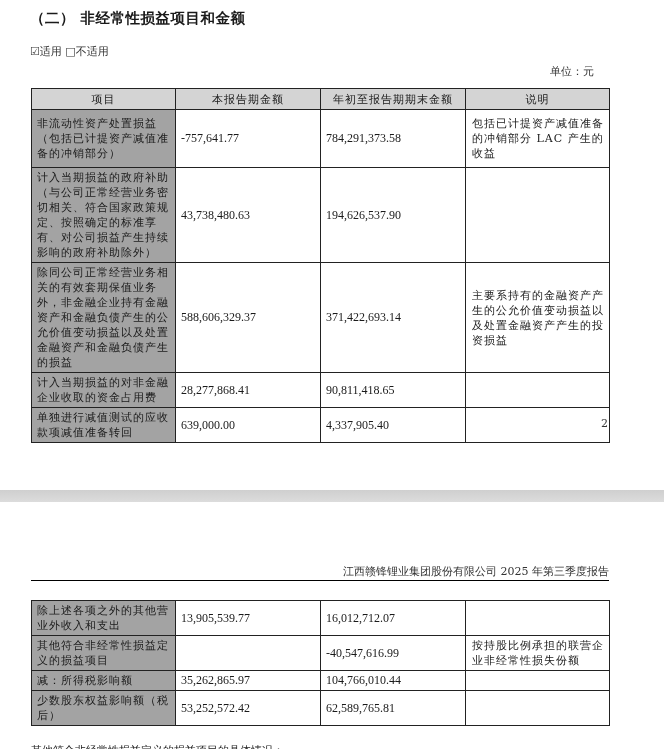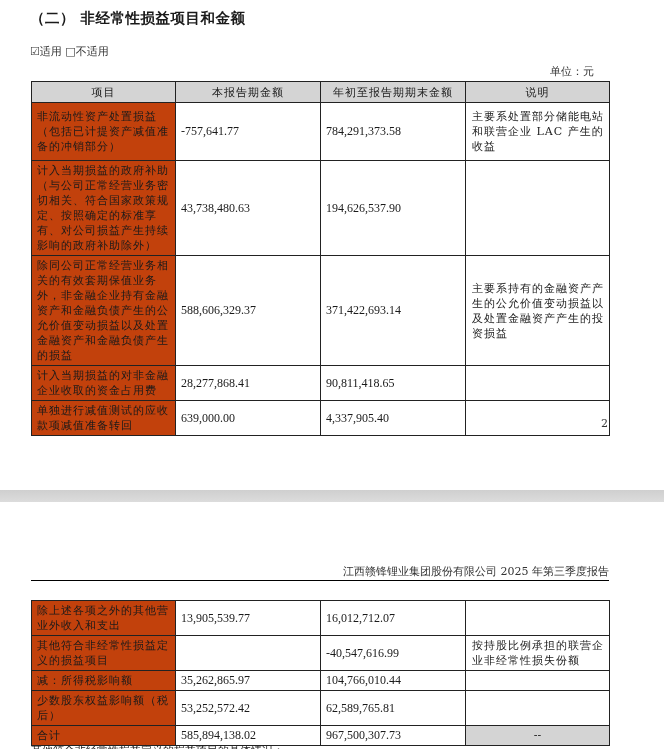--- a/index.html
+++ b/index.html
@@ -25,25 +25,25 @@
   .footer-note { position: absolute; left: 31px; top: 229px; font-size: 11px; color: #222; }
 
   table.t {
     position: absolute; left: 31px; border-collapse: collapse; table-layout: fixed;
     font-size: 11px; line-height: 15px;
   }
   .t td { border: 1px solid #222; padding: 2px 5px; vertical-align: middle; }
   .t col.c1 { width: 144px; } .t col.c2 { width: 145px; }
   .t col.c3 { width: 145px; } .t col.c4 { width: 144px; }
   .t tr.head td { background: #d4d4d4; text-align: center; height: 16px; letter-spacing: 1px; }
-  .t td.item { background: #c2410c; letter-spacing: 1px; }
+  .t td.item { background: #a3a3a3; letter-spacing: 1px; }
   .t td.num { text-align: left; font-family: "Liberation Serif", serif; font-size: 12px; padding-right: 6px; }
   .t td.note { letter-spacing: 1px; padding-left: 6px; }
   .t td.dash { background: #d4d4d4; text-align: center; }
-  .t1 { top: 81px; }
+  .t1 { top: 88px; }
   .t2 { top: 86px; }
 </style>
 </head>
 <body>
 
 <div class="page page1">
   <div class="section-title">（二） 非经常性损益项目和金额</div>
   <div class="applic">☑适用 □不适用</div>
   <div class="unit">单位：元</div>
 
@@ -58,21 +58,21 @@
         <tr class="head">
       <td>项目</td>
       <td>本报告期金额</td>
       <td>年初至报告期期末金额</td>
       <td>说明</td>
     </tr>
     <tr style="height:58px">
       <td class="item">非流动性资产处置损益（包括已计提资产减值准备的冲销部分）</td>
       <td class="num">-757,641.77</td>
       <td class="num">784,291,373.58</td>
-      <td class="note">主要系处置部分储能电站和联营企业 LAC 产生的收益</td>
+      <td class="note">包括已计提资产减值准备的冲销部分 LAC 产生的收益</td>
     </tr>
     <tr style="height:91px">
       <td class="item">计入当期损益的政府补助（与公司正常经营业务密切相关、符合国家政策规定、按照确定的标准享有、对公司损益产生持续影响的政府补助除外）</td>
       <td class="num">43,738,480.63</td>
       <td class="num">194,626,537.90</td>
       <td class="note"></td>
     </tr>
     <tr style="height:93px">
       <td class="item">除同公司正常经营业务相关的有效套期保值业务外，非金融企业持有金融资产和金融负债产生的公允价值变动损益以及处置金融资产和金融负债产生的损益</td>
       <td class="num">588,606,329.37</td>
@@ -128,23 +128,17 @@
       <td class="num">35,262,865.97</td>
       <td class="num">104,766,010.44</td>
       <td class="note"></td>
     </tr>
     <tr style="height:34px">
       <td class="item">少数股东权益影响额（税后）</td>
       <td class="num">53,252,572.42</td>
       <td class="num">62,589,765.81</td>
       <td class="note"></td>
     </tr>
-    <tr style="height:19px">
-      <td class="item">合计</td>
-      <td class="num">585,894,138.02</td>
-      <td class="num">967,500,307.73</td>
-      <td class="dash">--</td>
-    </tr>
   </tbody>
     </table>
 
   <div class="footer-note">其他符合非经常性损益定义的损益项目的具体情况：</div>
 </div>
 
 </body></html>

